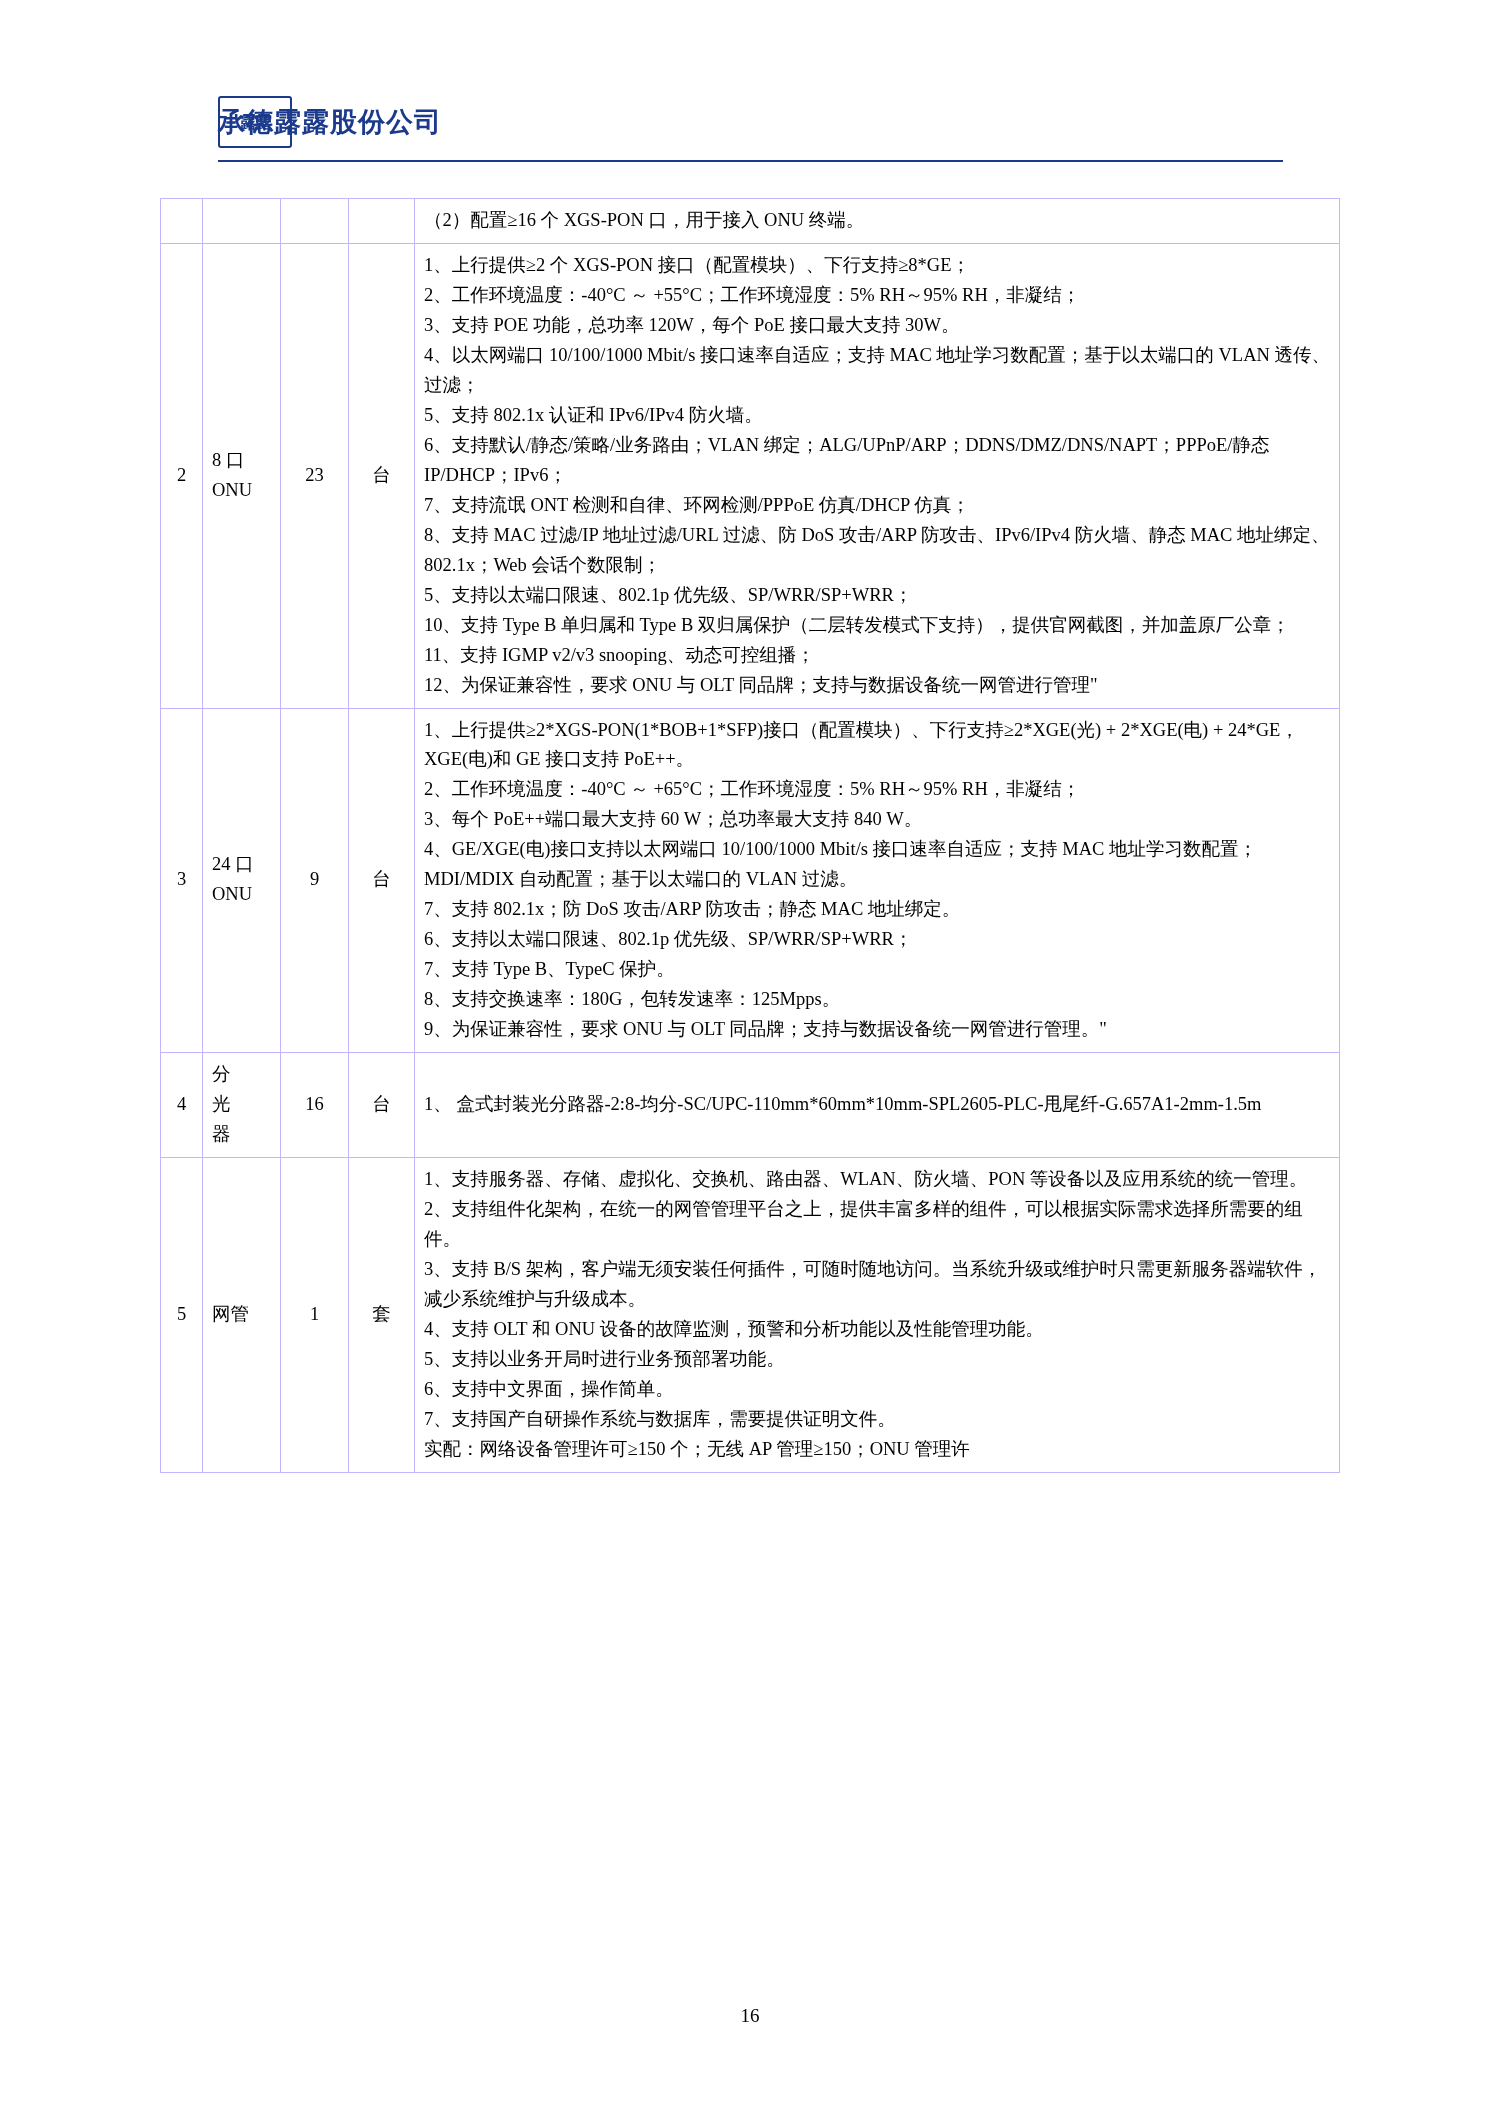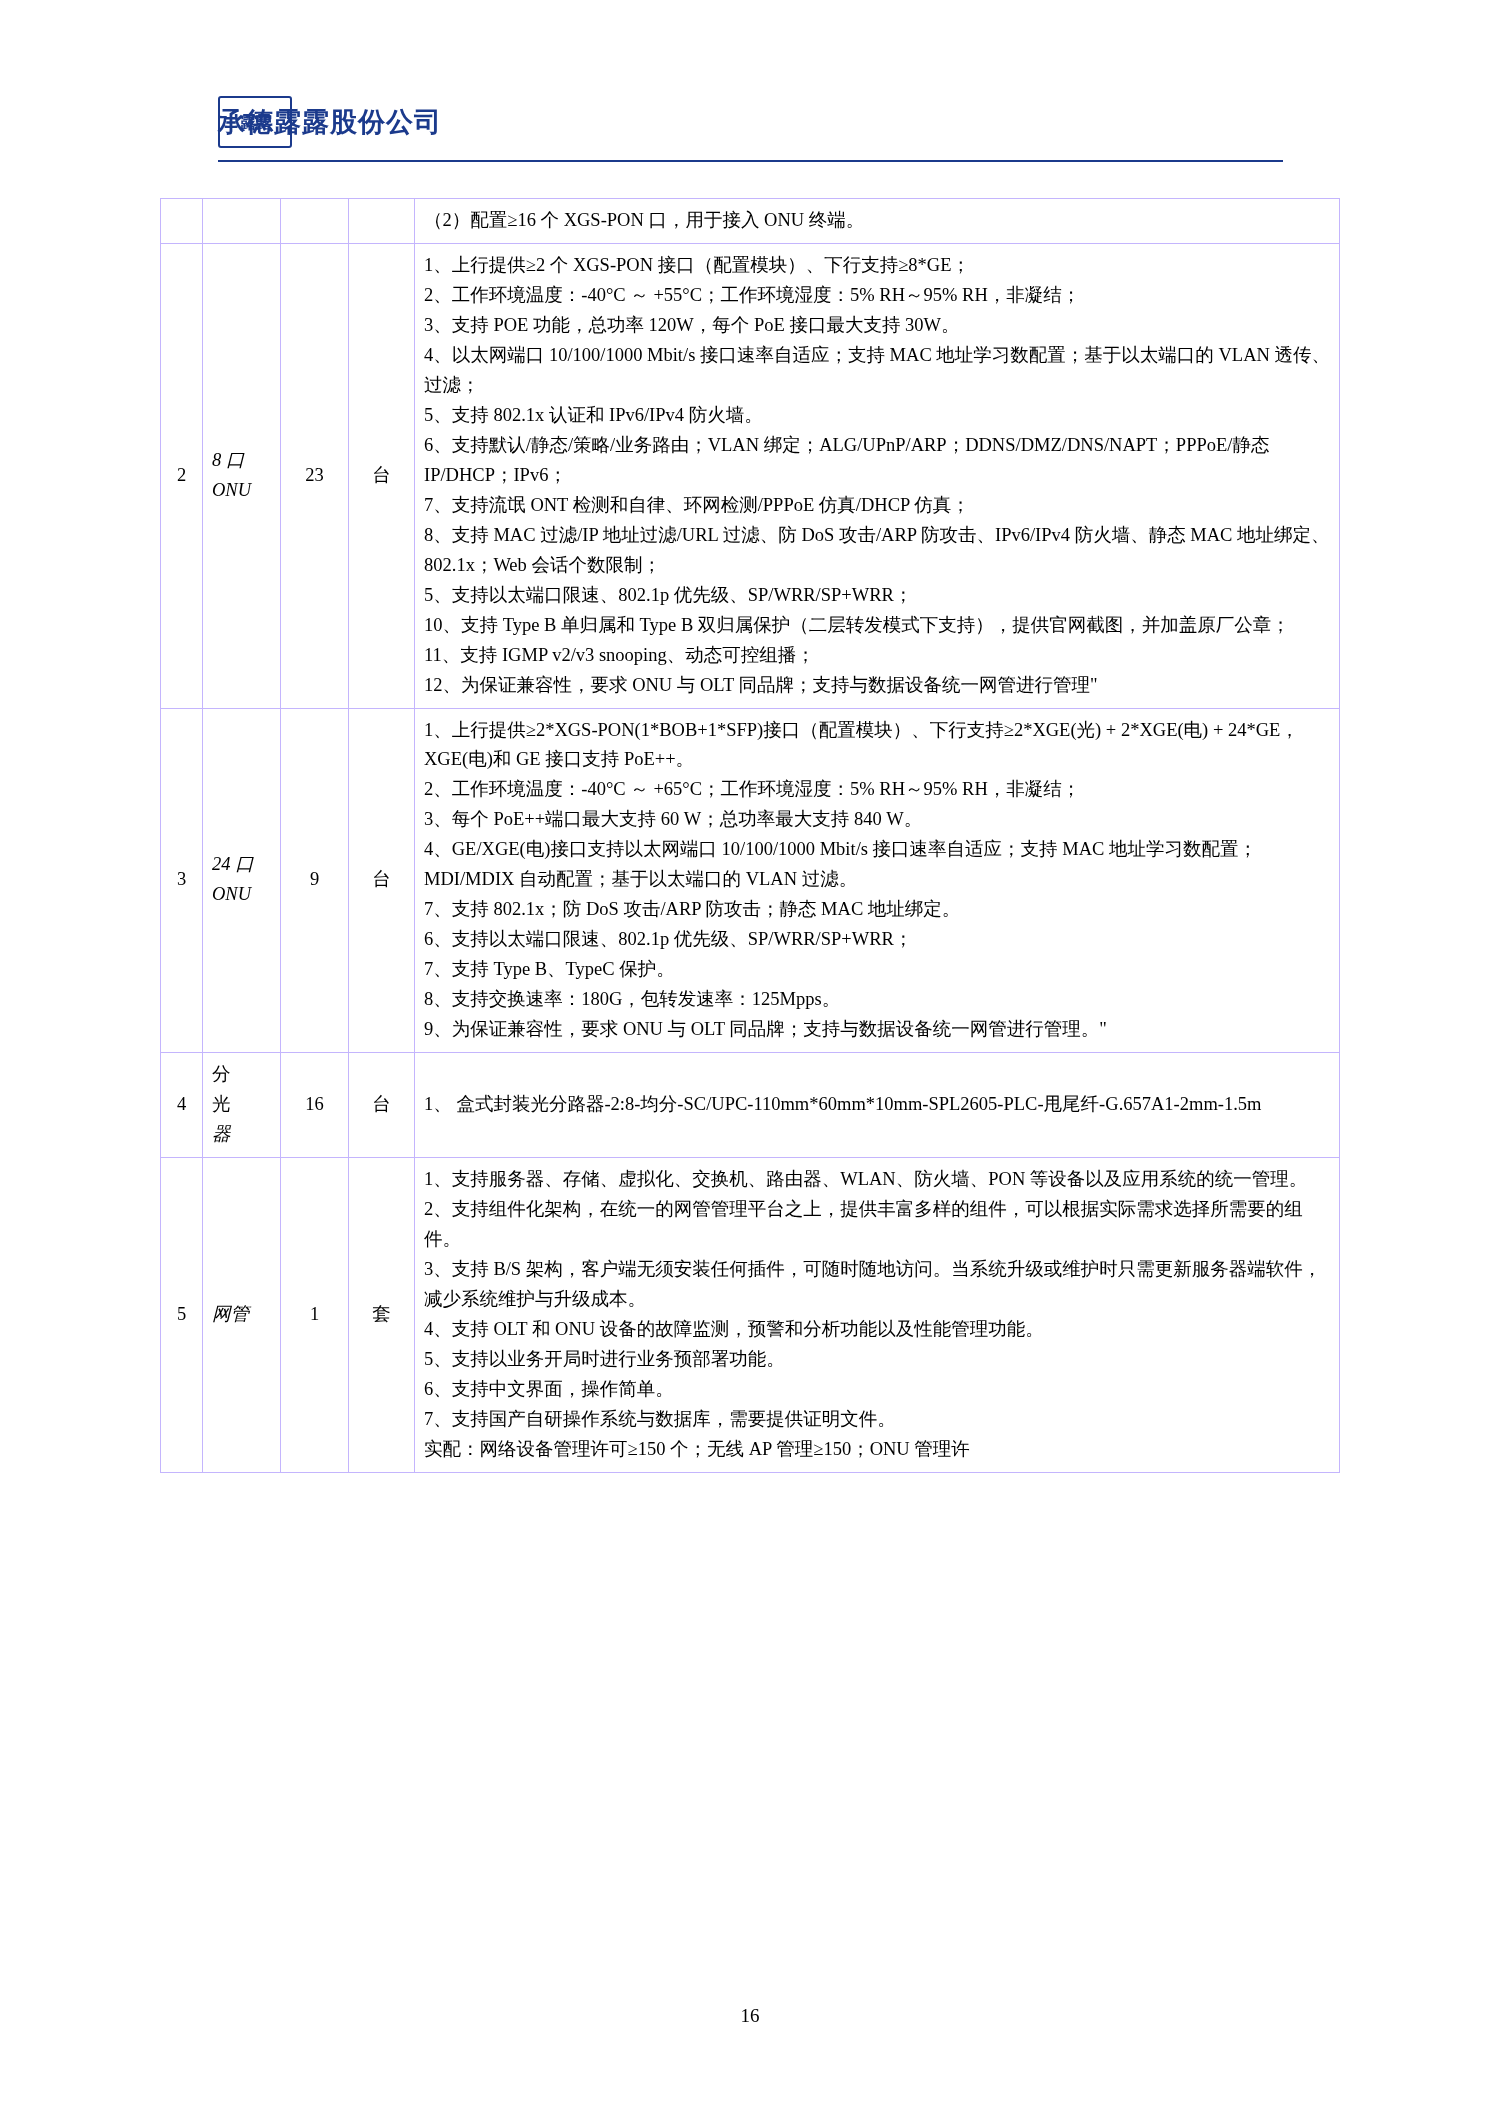--- a/index.html
+++ b/index.html
@@ -100,21 +100,21 @@
   td.desc {
     text-align: left;
     vertical-align: top;
     padding: 9px 12px 10px 12px;
   }
   td.desc.middlealign { vertical-align: middle; }
   .desc p {
     margin: 0;
     text-indent: 0;
   }
-  .name-line { display: block; font-style: italic; }
+  .name-line { display: block; }
   .name-spread {
     display: block;
     letter-spacing: 7px;
   }
 
   
   .footer {
     position: absolute;
     left: 0;
     top: 2005px;

